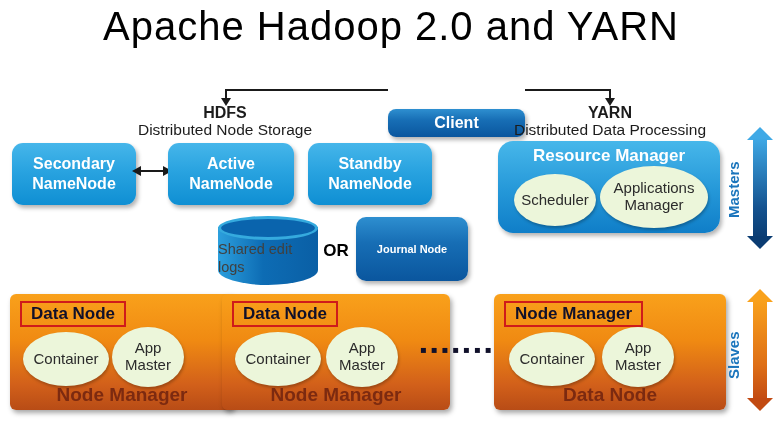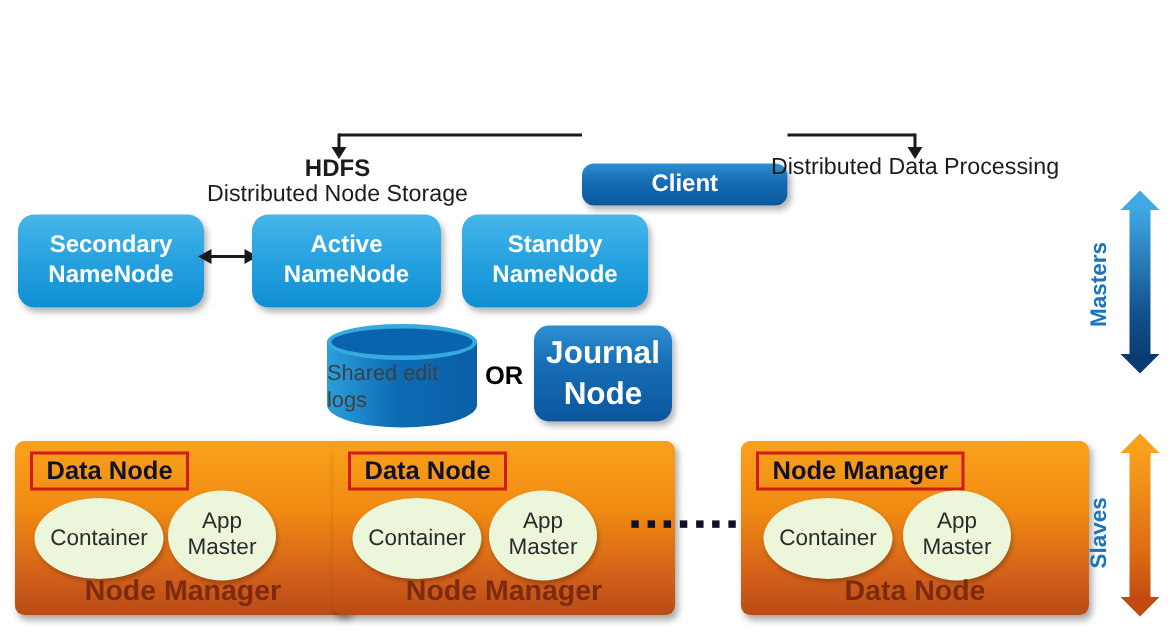--- a/index.html
+++ b/index.html
@@ -89,65 +89,72 @@
     position:absolute;bottom:4px;left:0;width:100%;text-align:center;
     font-weight:700;font-size:19px;color:#7c2a10;
   }
   .dots{font-size:10px;letter-spacing:4px;color:#10102a;font-weight:700;font-family:"DejaVu Sans",sans-serif;white-space:nowrap;}
 </style>
 </head>
 <body>
 
 <div class="canvas">
 
+  <div class="abs title">Apache Hadoop 2.0 and YARN</div>
 
   <div class="abs hline" style="left:226px;top:89px;width:162px;"></div>
   <div class="abs vline" style="left:225px;top:89px;height:10px;"></div>
   <div class="abs arrow-down" style="left:221px;top:98px;"></div>
   <div class="abs hline" style="left:525px;top:89px;width:85px;"></div>
   <div class="abs vline" style="left:609px;top:89px;height:10px;"></div>
   <div class="abs arrow-down" style="left:605px;top:98px;"></div>
 
   <div class="abs node darkblue" style="left:388px;top:77px;width:137px;height:28px;border-radius:8px;font-size:16px;margin-top:32px;">Client</div>
 
   <div class="abs sect" style="left:115px;top:104px;">
     <div class="h">HDFS</div>
     <div class="s">Distributed Node Storage</div>
   </div>
 
   <div class="abs sect" style="left:500px;top:104px;">
+    <div class="h">YARN</div>
     <div class="s">Distributed Data Processing</div>
   </div>
 
   <div class="abs node lightblue nn" style="left:12px;top:143px;width:124px;height:62px;">Secondary NameNode</div>
   <div class="abs hdbl" style="left:132px;top:165px;width:40px;">
     <span class="l"></span>
     <span class="hl"></span>
     <span class="hr"></span>
   </div>
   <div class="abs node lightblue nn" style="left:308px;top:143px;width:124px;height:62px;">Standby NameNode</div>
   <div class="abs node lightblue nn" style="left:168px;top:143px;width:126px;height:62px;">Active NameNode</div>
 
+  <div class="abs rm" style="left:498px;top:141px;width:222px;height:92px;">
+    <div class="rm-title">Resource Manager</div>
+    <div class="ellipse" style="left:16px;top:33px;width:82px;height:52px;">Scheduler</div>
+    <div class="ellipse" style="left:102px;top:25px;width:108px;height:62px;">Applications Manager</div>
+  </div>
 
   <div class="abs vdbl m-arrow" style="left:747px;top:127px;height:122px;">
     <span class="ht"></span>
     <span class="shaft"></span>
     <span class="hb"></span>
   </div>
   <div class="abs side-label" style="left:723px;top:150px;height:80px;width:20px;">Masters</div>
 
   <div class="abs" style="left:218px;top:216px;width:100px;height:70px;">
     <div class="cyl-body"></div>
     <div class="cyl-top"></div>
     <div class="cyl-label">Shared edit logs</div>
   </div>
 
   <div class="abs or" style="left:316px;top:241px;width:40px;">OR</div>
 
-  <div class="abs node darkblue" style="left:356px;top:217px;width:92px;height:64px;border-radius:10px;font-size:21px;line-height:1.3;padding:0 18px;box-sizing:border-box;">Journal Node</div>
+  <div class="abs node darkblue" style="left:356px;top:217px;width:112px;height:64px;border-radius:10px;font-size:11px;line-height:1.3;padding:0 18px;box-sizing:border-box;">Journal Node</div>
 
   <div class="abs worker" style="left:10px;top:294px;width:180px;height:116px;">
     <div class="w-top">Data Node</div>
     <div class="ellipse" style="left:13px;top:38px;width:86px;height:54px;">Container</div>
     <div class="ellipse" style="left:102px;top:33px;width:72px;height:60px;">App Master</div>
     <div class="w-bottom">Node Manager</div>
   </div>
 
   <div class="abs worker" style="left:222px;top:294px;width:184px;height:116px;">
     <div class="w-top">Data Node</div>

